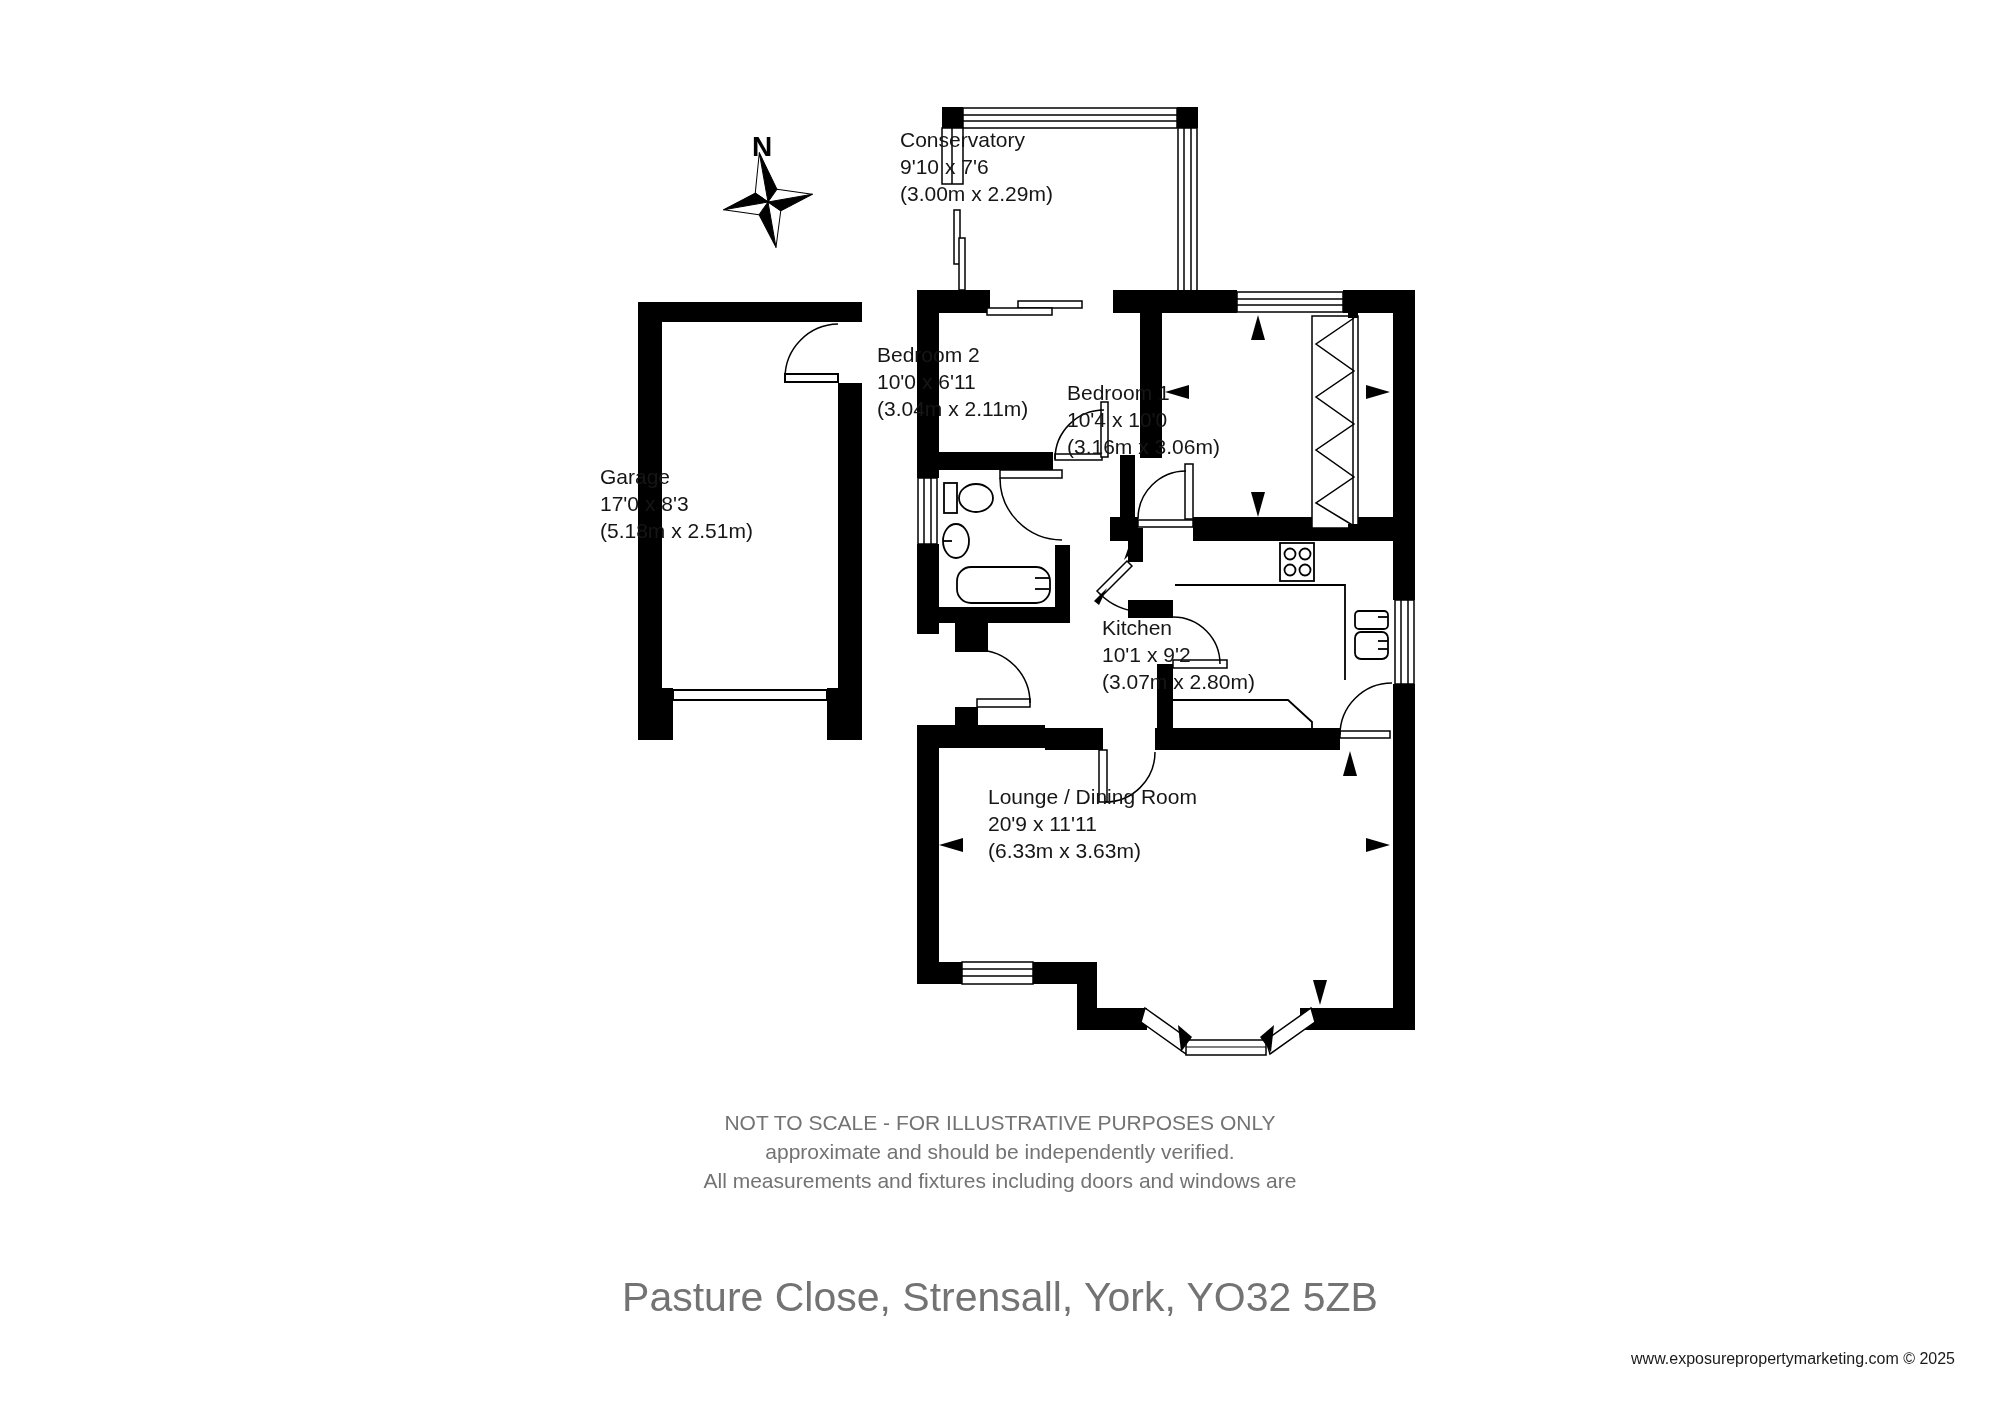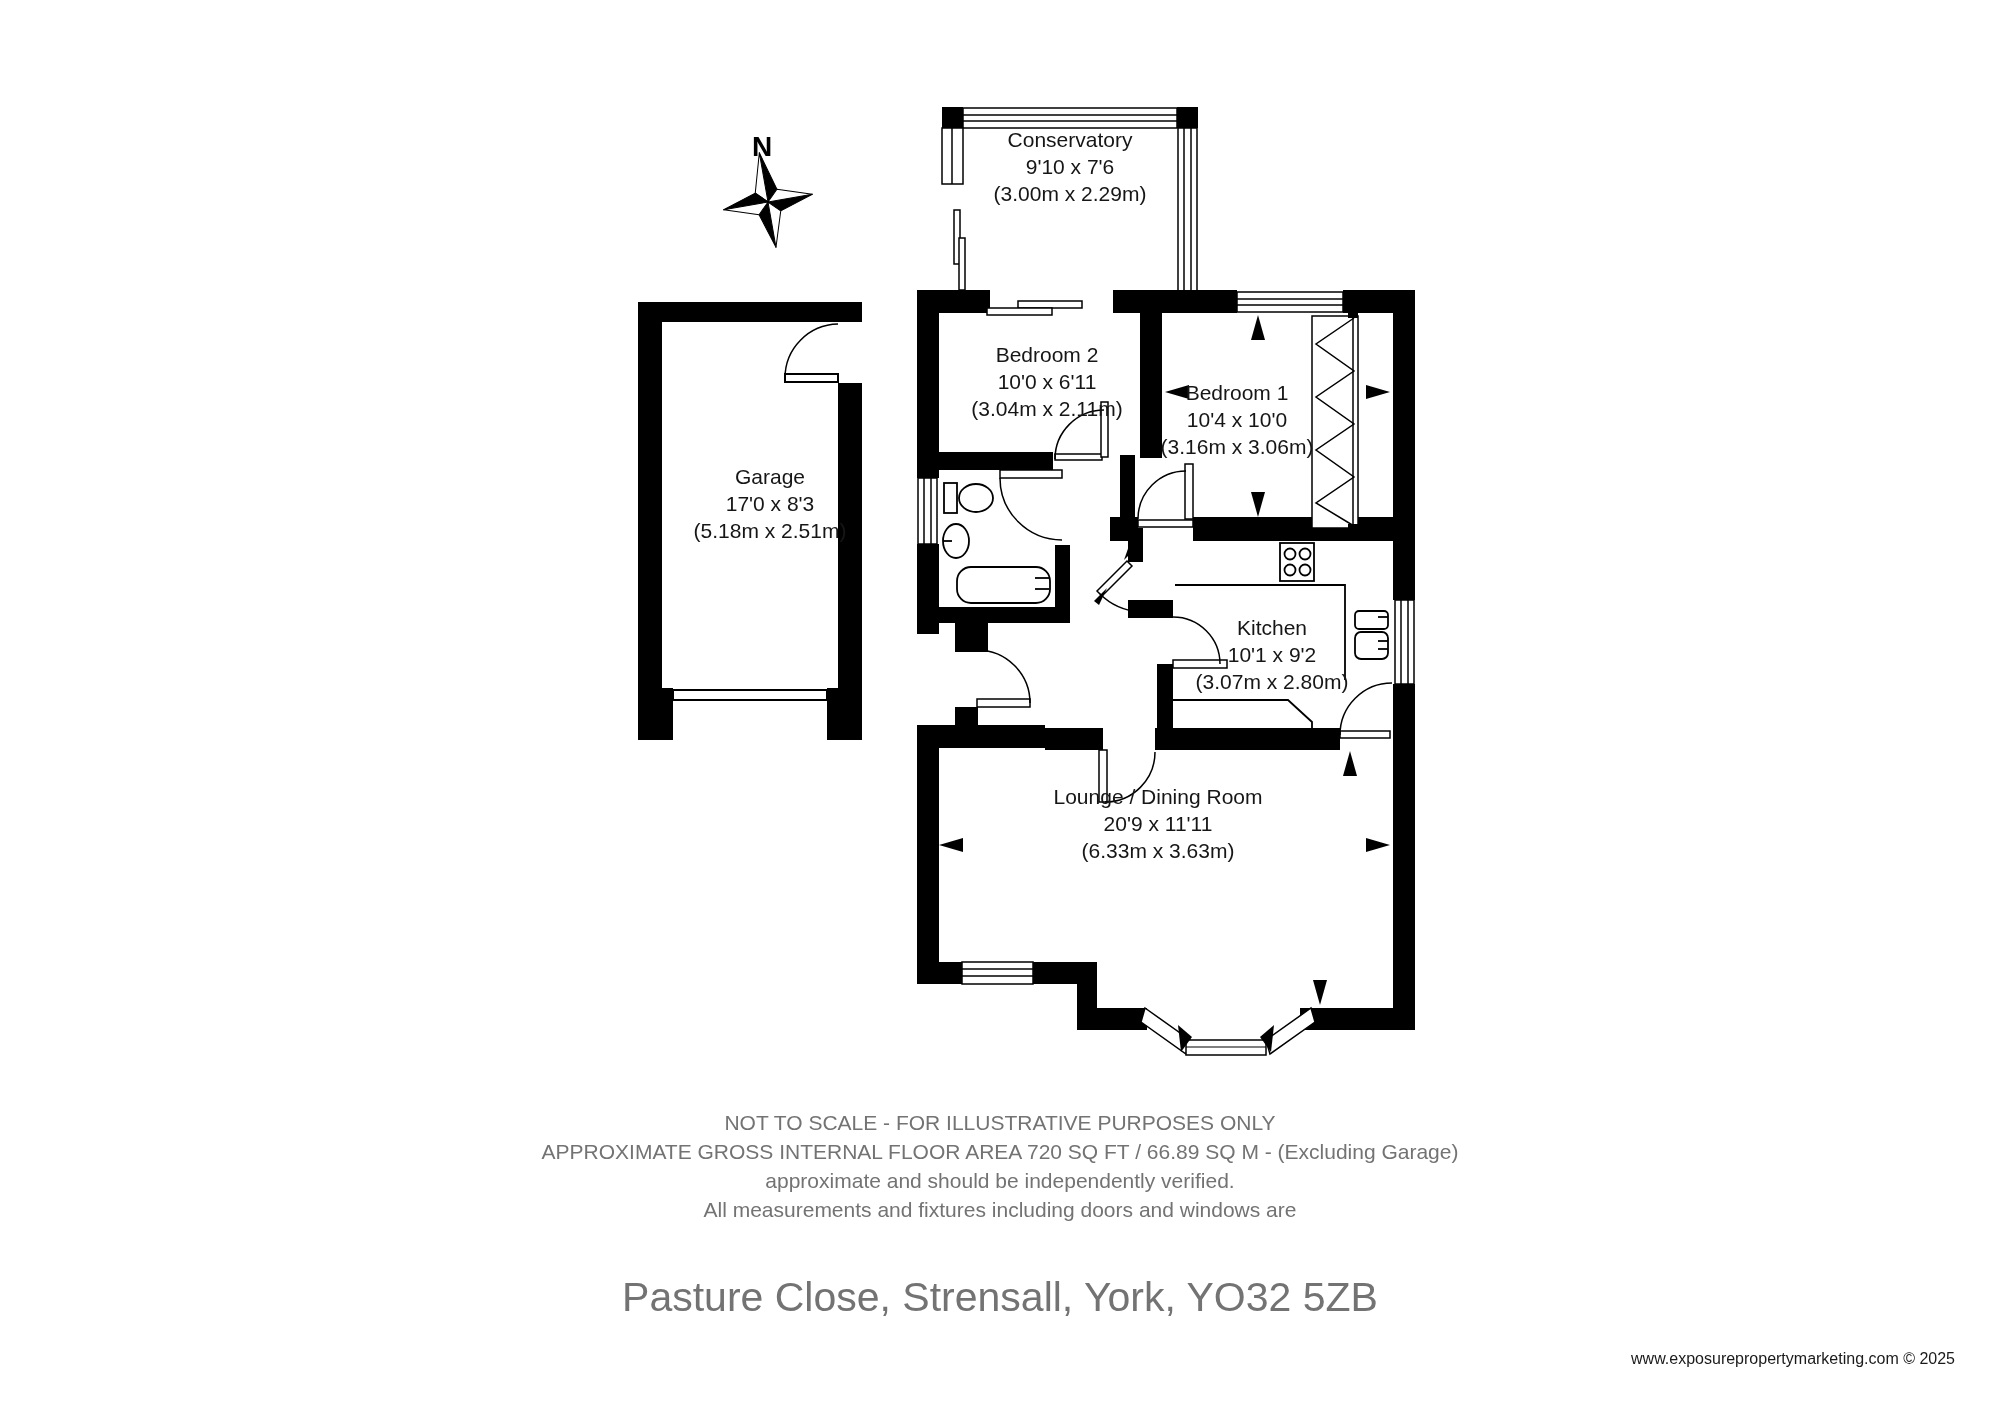--- a/index.html
+++ b/index.html
@@ -3,21 +3,21 @@
 <meta charset="utf-8">
 <style>
   html,body{margin:0;padding:0;background:#fff;}
   #canvas{
     position:relative;width:2000px;height:1414px;background:#ffffff;overflow:hidden;
     font-family:"Liberation Sans", sans-serif;color:#111;
   }
   #plan-svg{position:absolute;left:0;top:0;}
   .plan-label{
     position:absolute;width:340px;transform:translate(-50%,-50%);
-    text-align:center;font-size:21px;line-height:27px;color:#161616;
+    text-align:left;font-size:21px;line-height:27px;color:#161616;
   }
   .footer{
     position:absolute;left:0;width:2000px;text-align:center;color:#737373;
   }
   #disclaimer{top:1108px;font-size:21px;line-height:29px;}
   #address{top:1274px;font-size:41px;}
   #copyright{
     position:absolute;right:45px;top:1350px;font-size:16px;color:#1a1a1a;
   }
 </style>
@@ -298,21 +298,20 @@
   </div>
 
   <div class="plan-label" style="left:1158px;top:823px">
     <div>Lounge / Dining Room</div>
     <div>20'9 x 11'11</div>
     <div>(6.33m x 3.63m)</div>
   </div>
 
   <div id="disclaimer" class="footer">
     <div>NOT TO SCALE - FOR ILLUSTRATIVE PURPOSES ONLY</div>
-    <div>APPROXIMATE GROSS INTERNAL FLOOR AREA 720 SQ FT / 66.89 SQ M - (Excluding Garage)</div>
     <div>approximate and should be independently verified.</div>
     <div>All measurements and fixtures including doors and windows are</div>
   </div>
 
   <div id="address" class="footer">Pasture Close, Strensall, York, YO32 5ZB</div>
 
   <div id="copyright">www.exposurepropertymarketing.com © 2025</div>
 
 </div>
 

